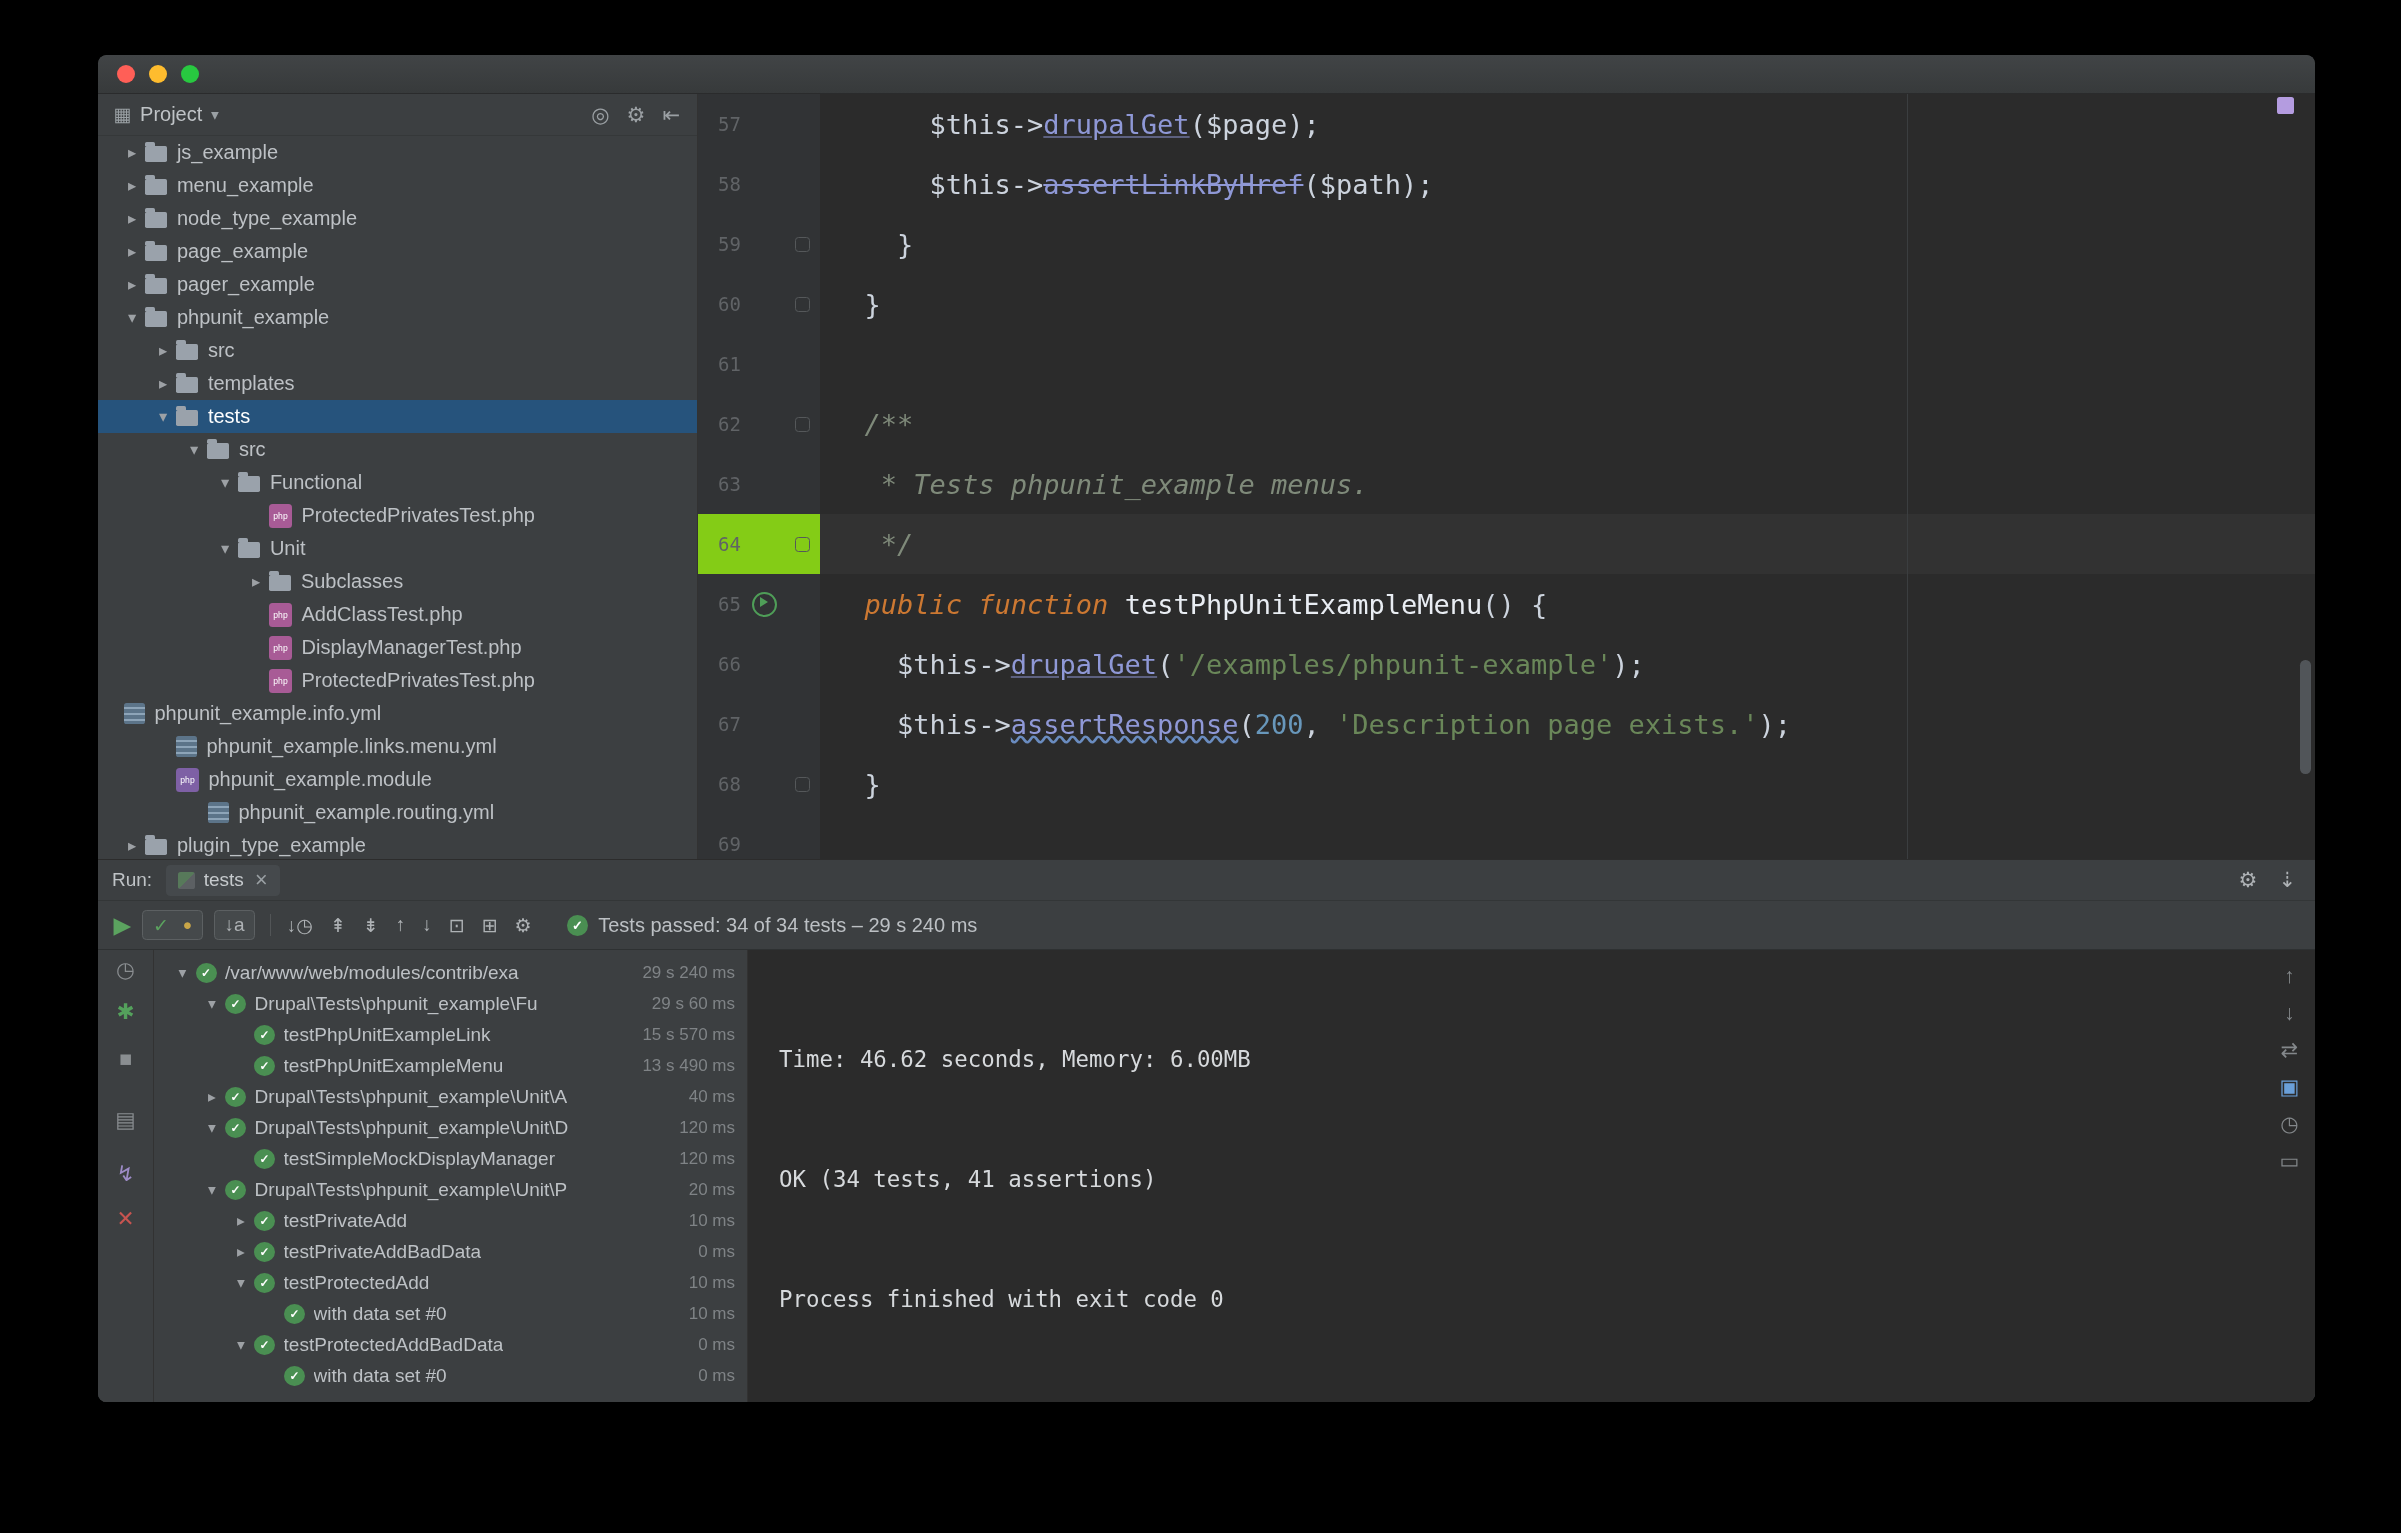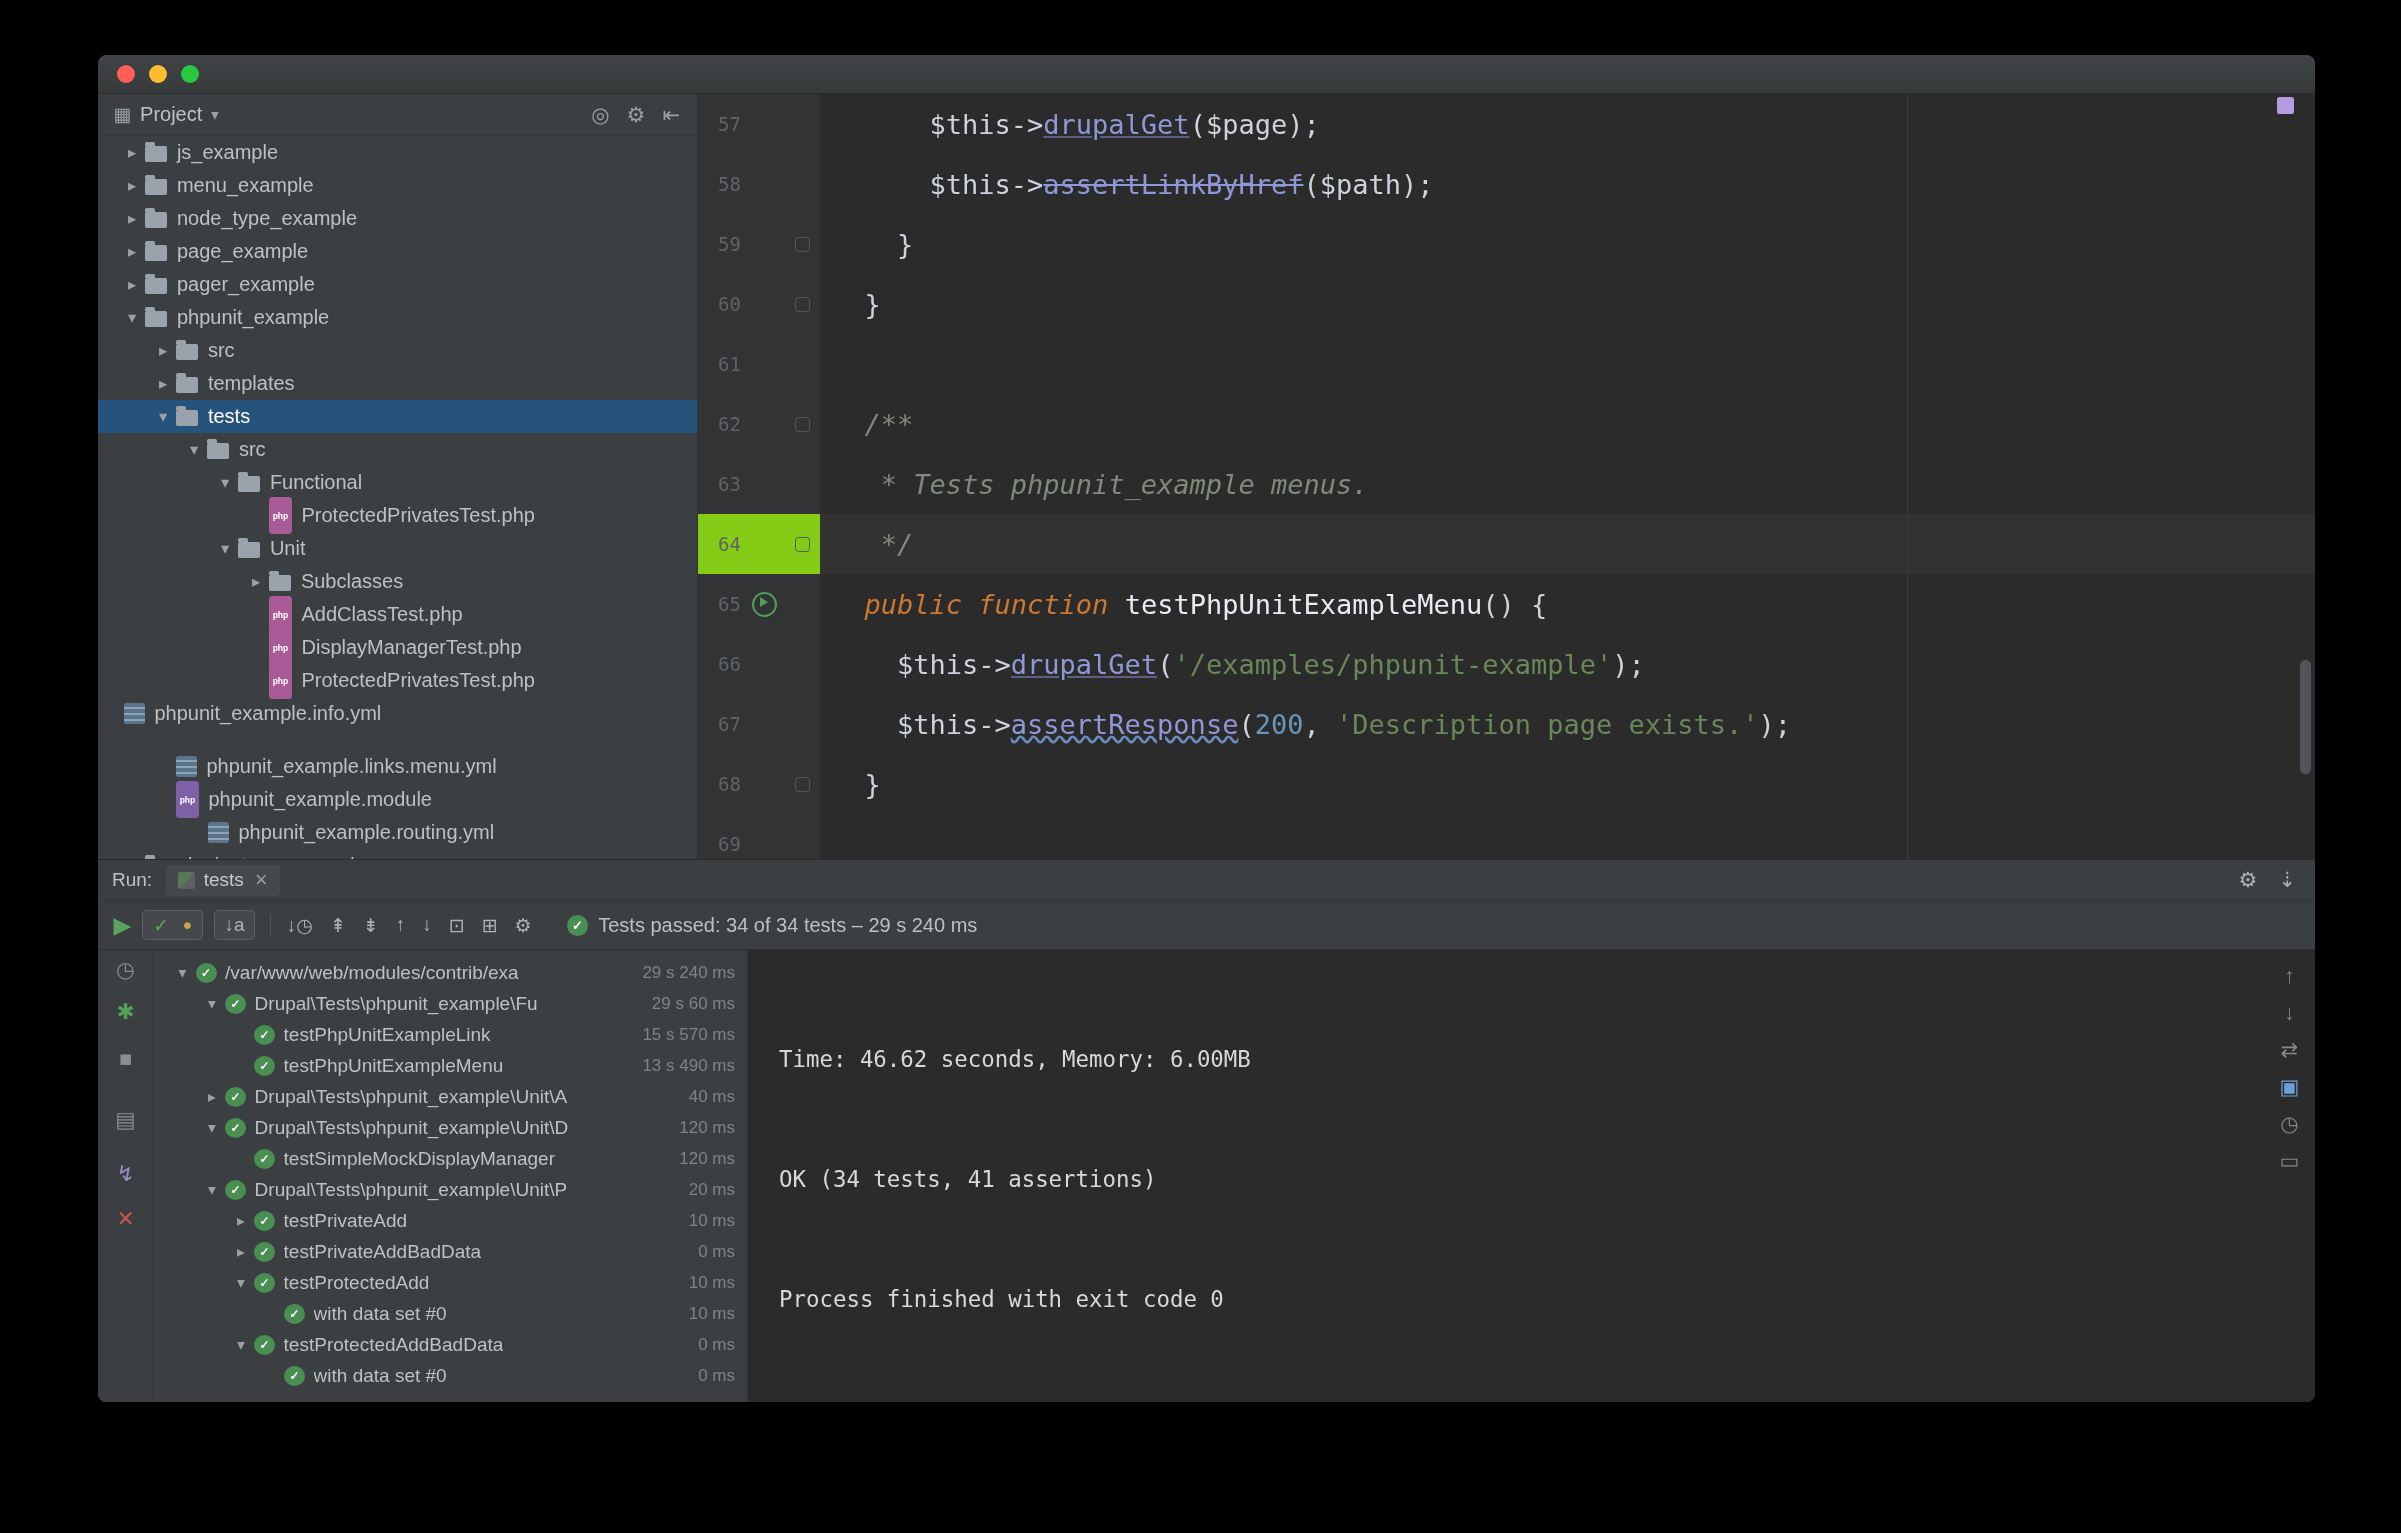--- a/index.html
+++ b/index.html
@@ -33,22 +33,22 @@
   .pp-sp{flex:1;}
   .pp-action{color:#9ba0a4;font-size:21px;margin-left:17px;}
   .tree{flex:1;overflow:hidden;}
   .tree-row{height:33px;display:flex;align-items:center;font-size:20px;color:#bdc1c5;white-space:nowrap;}
   .tree-row.selected{background:#26537c;color:#ffffff;}
   .tree-arrow{flex:0 0 26px;text-align:center;color:#9da1a5;font-size:16.4px;}
   .fico{margin-right:9.5px;flex:0 0 auto;}
   .fico-folder{width:22.4px;height:16.4px;background:#9aa2ab;border-radius:1.7px;position:relative;margin-top:2.6px;}
   .fico-folder::before{content:"";position:absolute;top:-3.5px;left:0;width:9.5px;height:3.5px;
                        background:#9aa2ab;border-radius:1.7px 1.7px 0 0;}
-  .fico-php,.fico-module{width:23px;height:37px;border-radius:3.5px;color:#fff;font-size:8.6px;
-        font-weight:bold;display:flex;align-items:center;justify-content:center;letter-spacing:0;text-align:center;}
+  .fico-php,.fico-module{width:23px;height:24px;border-radius:3.5px;color:#fff;font-size:8.6px;
+        font-weight:normal;display:flex;align-items:center;justify-content:center;letter-spacing:0;text-align:center;}
   .fico-php{background:#a85b96;}
   .fico-module{background:#7e60a5;}
   .fico-yml{width:21px;height:21px;border-radius:2.6px;
         background:repeating-linear-gradient(#5c7489 0 4.3px,#8da4b8 4.3px 6px);}
 
   
   .editor{flex:1;background:#2b2b2b;position:relative;overflow:hidden;
           font-family:"DejaVu Sans Mono",monospace;}
   #editor-lines{position:absolute;inset:0;}
   .code-line{height:60px;display:flex;align-items:stretch;}
@@ -243,21 +243,21 @@
           <div class="tree-row" style="padding-left: 145px;">
             <span class="tree-arrow"></span>
             <span class="fico fico-php">php</span>
             <span class="tree-label">ProtectedPrivatesTest.php</span>
           </div>
           <div class="tree-row" style="">
             <span class="tree-arrow"></span>
             <span class="fico fico-yml"></span>
             <span class="tree-label">phpunit_example.info.yml</span>
           </div>
-          <div class="tree-row" style="padding-left: 52px; margin-top: 20px;">
+          <div class="tree-row" style="padding-left: 52px;">
             <span class="tree-arrow"></span>
             <span class="fico fico-yml"></span>
             <span class="tree-label">phpunit_example.links.menu.yml</span>
           </div>
           <div class="tree-row" style="padding-left: 52px;">
             <span class="tree-arrow"></span>
             <span class="fico fico-module">php</span>
             <span class="tree-label">phpunit_example.module</span>
           </div>
           <div class="tree-row" style="padding-left: 52px; margin-left: 32px;">

